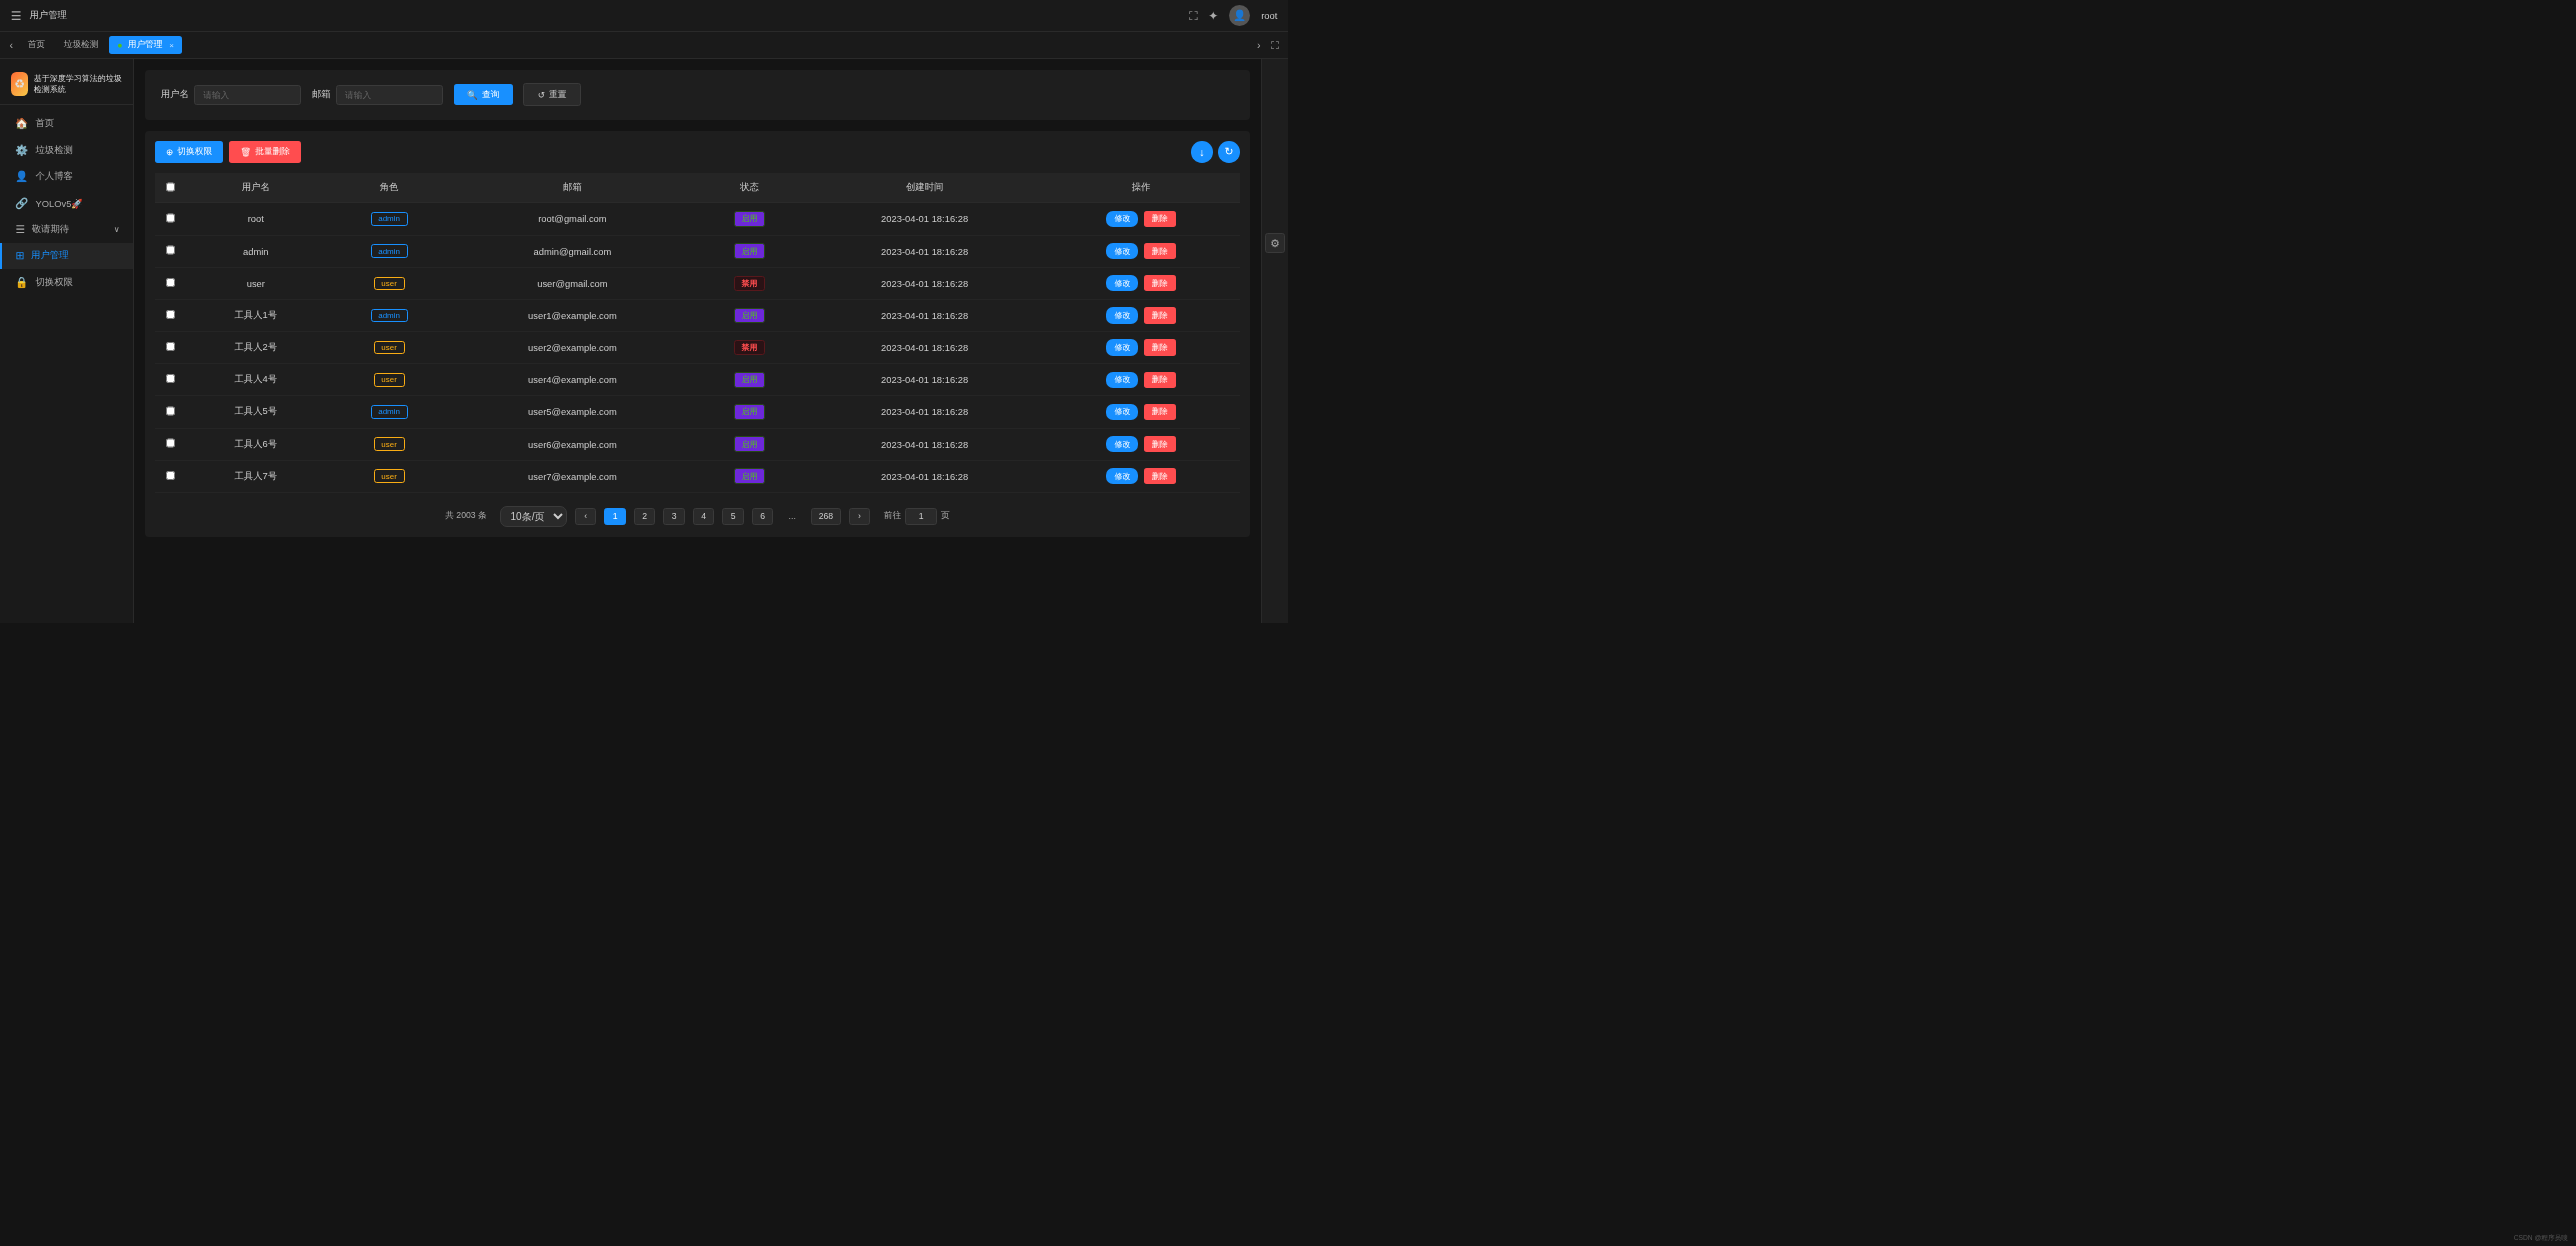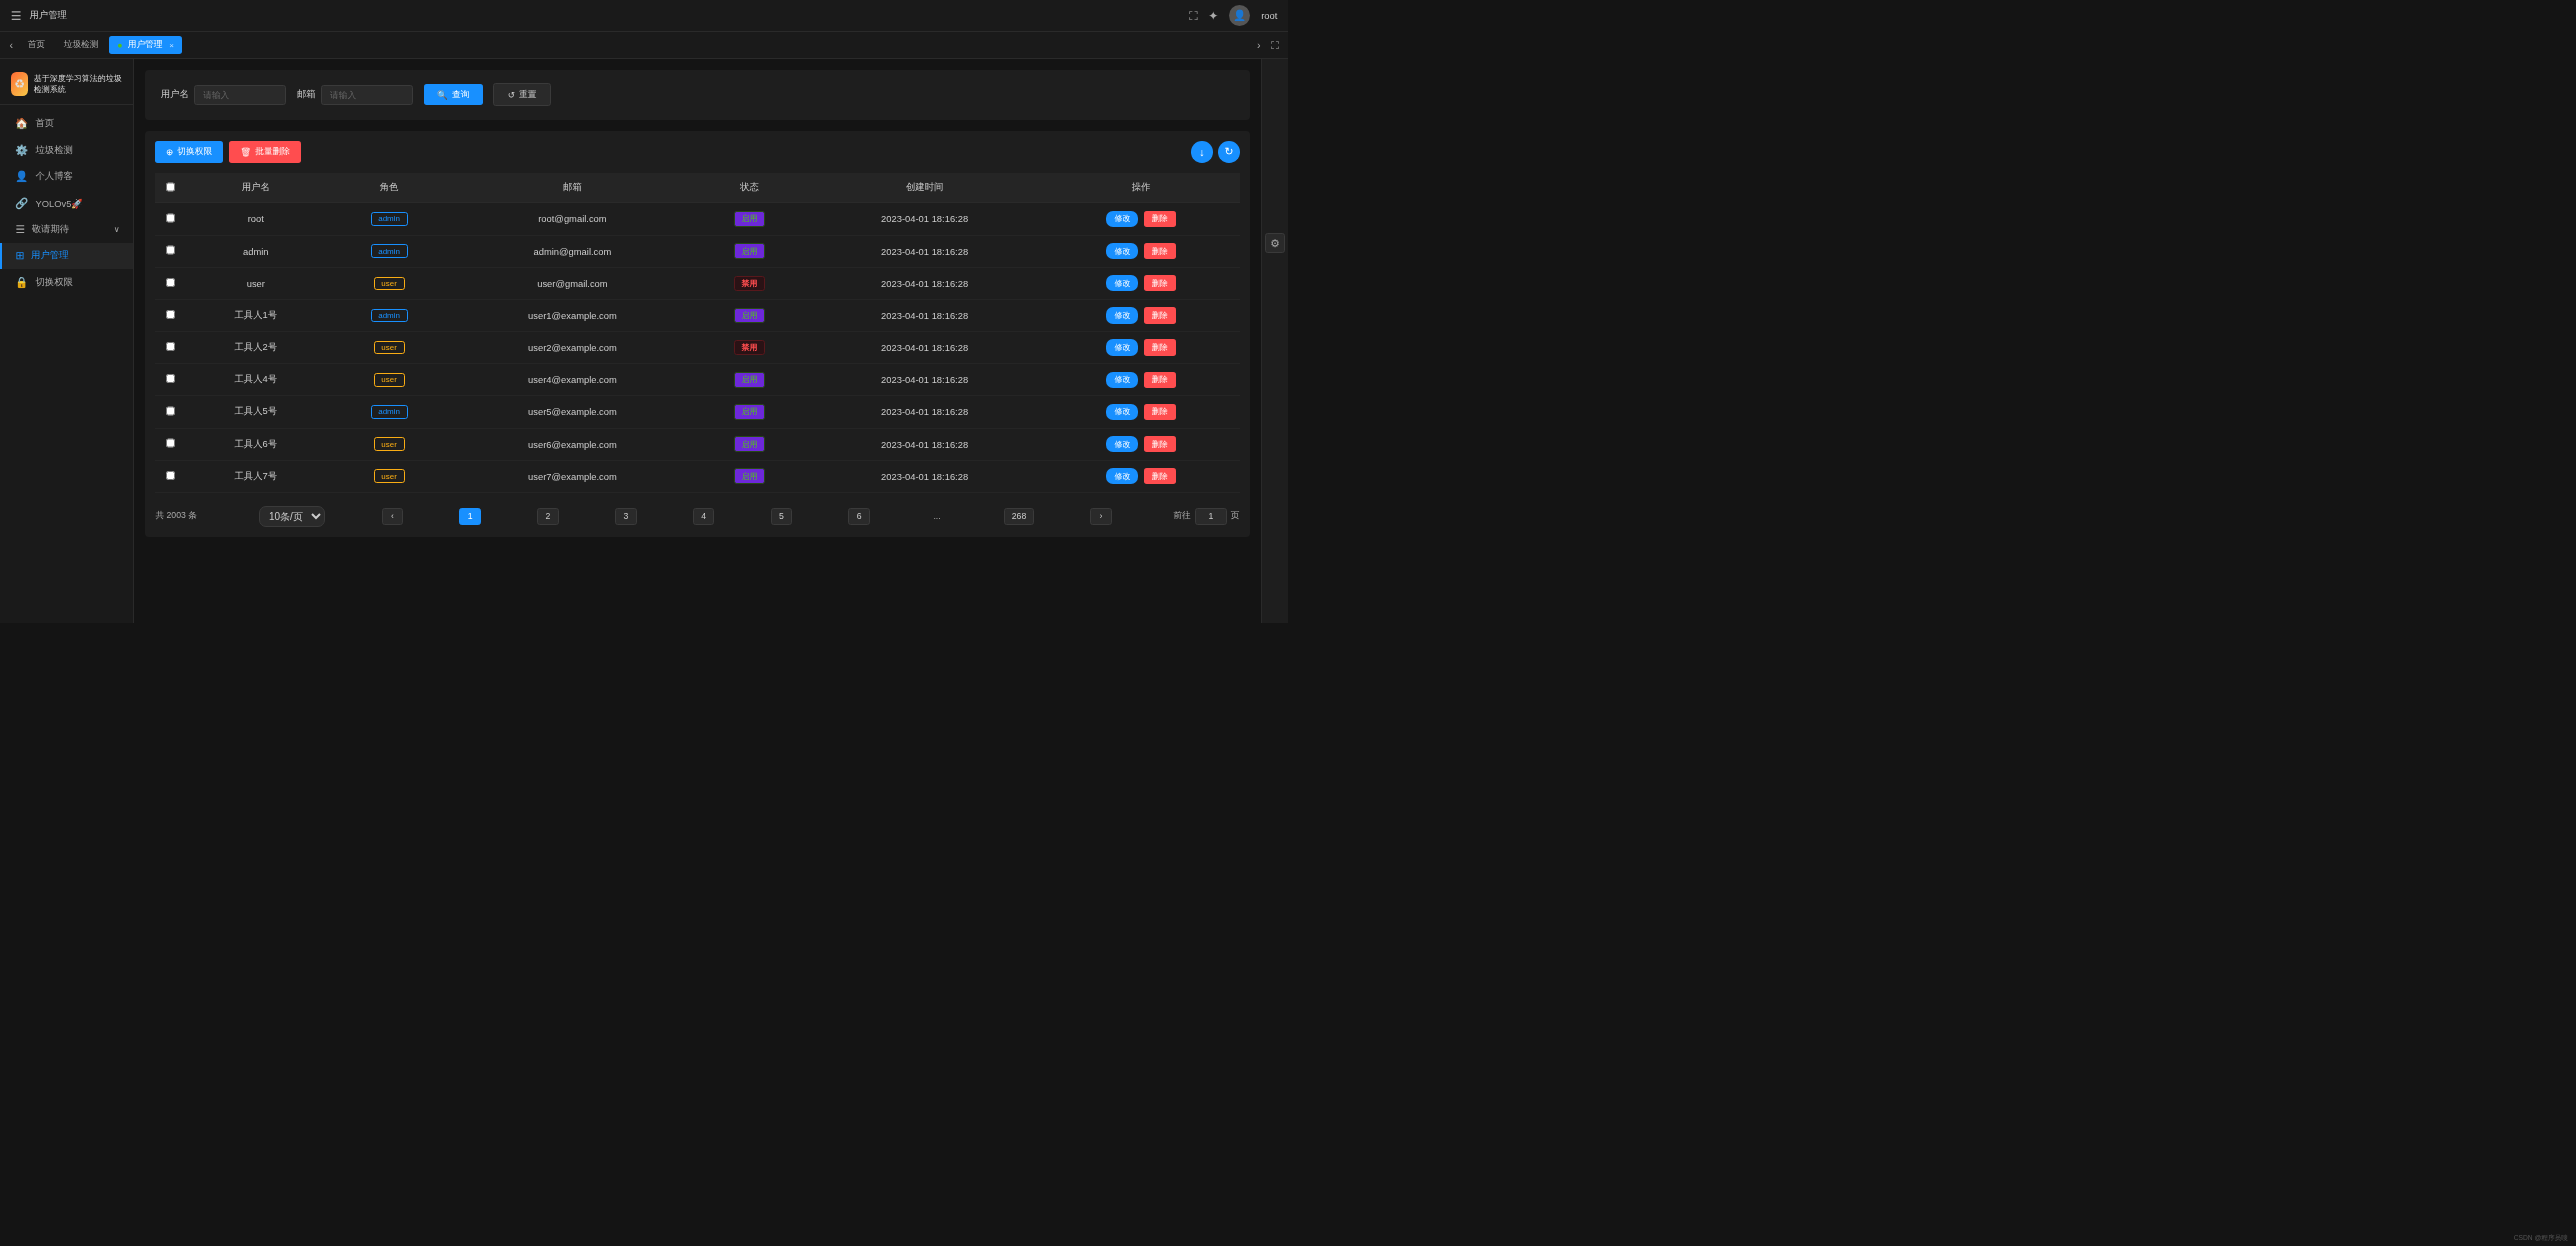--- a/index.html
+++ b/index.html
@@ -193,21 +193,21 @@
       white-space: nowrap;
       font-size: 9.4px;
     }
     .search-input {
       background: #2a2a2a;
       border: 0.7px solid #3a3a3a;
       border-radius: 2.7px;
       color: #aaa;
       padding: 4px 8px;
       font-size: 8.7px;
-      width: 92px;
+      width: 107px;
       outline: none;
     }
     .search-input::placeholder { color: #666; }
 
     .btn-query {
       background: #1890ff;
       border: none;
       border-radius: 2.7px;
       color: #fff;
       padding: 4.7px 13.4px;
@@ -376,21 +376,21 @@
       color: #fff;
       padding: 2.7px 8px;
       cursor: pointer;
       font-size: 8px;
     }
 
     
     .pagination {
       display: flex;
       align-items: center;
-      justify-content: space-between;
+      justify-content: center;
       margin-top: 13.4px;
       gap: 8px;
     }
     .page-info {
       color: #aaa;
       font-size: 8.7px;
       margin-right: 5.4px;
     }
     .page-size-select {
       background: #2a2a2a;

